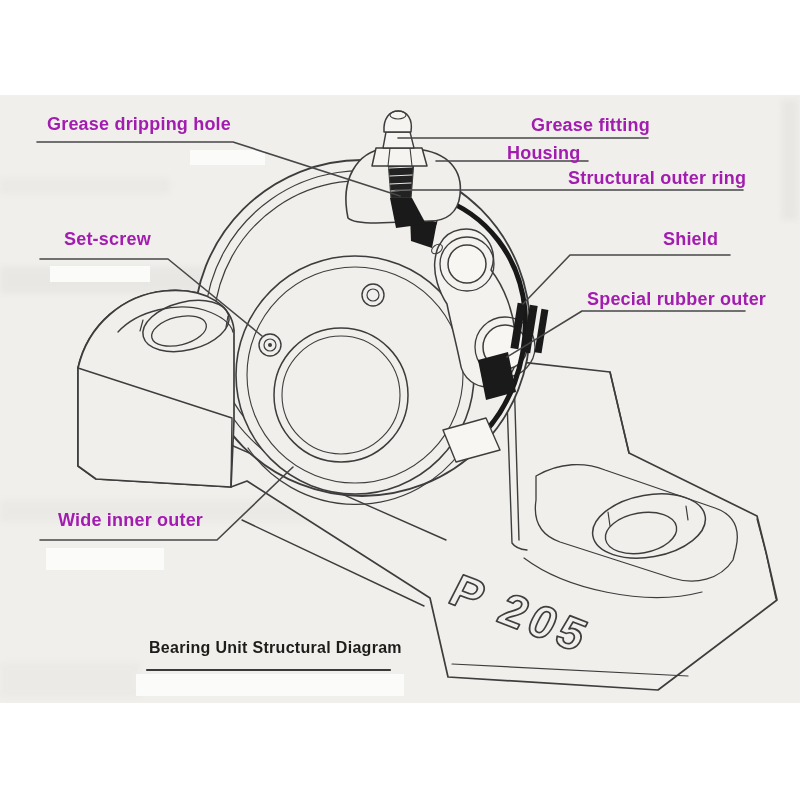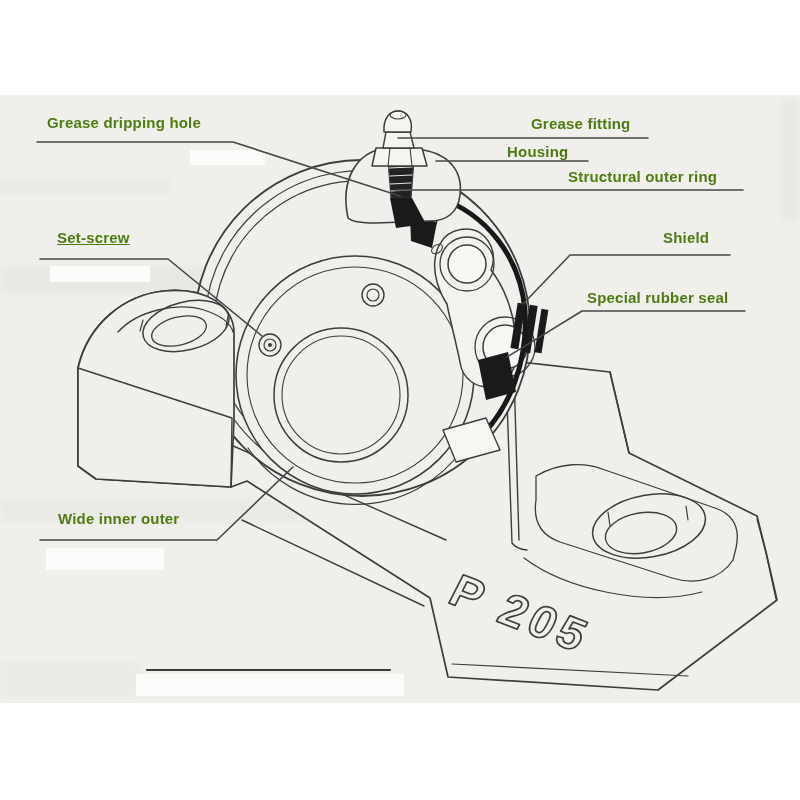--- a/index.html
+++ b/index.html
@@ -9,23 +9,23 @@
     background:#ffffff;
     overflow:hidden;
     font-family:"Liberation Sans", sans-serif;
   }
   .paper{
     position:absolute;left:0;top:95px;width:800px;height:608px;
     background:#f0efec;
   }
   .label{
     position:absolute;
-    font-size:15px;
+    font-size:18px;
     font-weight:700;
-    color:#4d7c0f;
+    color:#a21caf;
     letter-spacing:.2px;
     white-space:nowrap;
   }
   .caption{
     position:absolute;
     font-size:16px;
     font-weight:700;
     color:#1d1d1b;
     letter-spacing:.3px;
     white-space:nowrap;
@@ -159,17 +159,18 @@
       <path d="M293,467 L217,540 L40,540"></path>
       <line x1="147" y1="670" x2="390" y2="670" stroke-width="2.2" stroke="#3a3a3a"></line>
     </g>
   </svg>
 
   <div class="label" style="left:47px;top:114px;">Grease dripping hole</div>
   <div class="label" style="left:531px;top:115px;">Grease fitting</div>
   <div class="label" style="left:507px;top:143px;text-align:center;">Housing</div>
   <div class="label" style="left:568px;top:168px;">Structural outer ring</div>
   <div class="label" style="left:663px;top:229px;text-align:right;">Shield</div>
-  <div class="label" style="left:587px;top:289px;">Special rubber seal</div>
-  <div class="label" style="left:57px;top:229px;text-decoration:underline;">Set-screw</div>
+  <div class="label" style="left:587px;top:289px;">Special rubber outer</div>
+  <div class="label" style="left:64px;top:229px;">Set-screw</div>
   <div class="label" style="left:58px;top:510px;">Wide inner outer</div>
+  <div class="caption" style="left:149px;top:639px;">Bearing Unit Structural Diagram</div>
 
 </div>
 
 </body></html>

